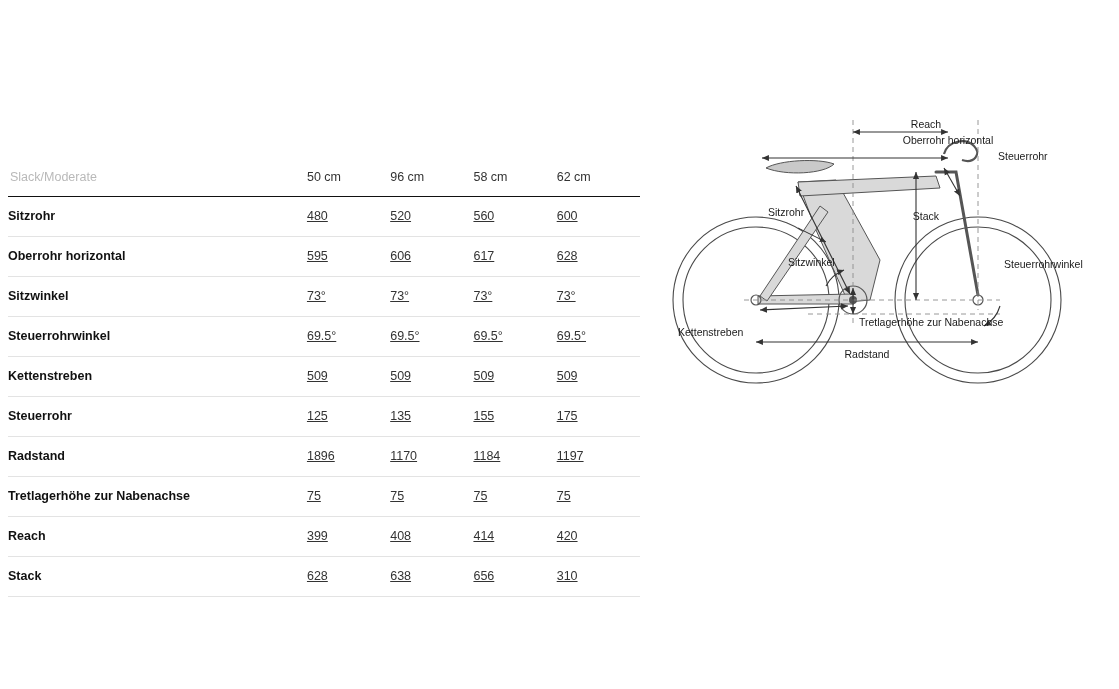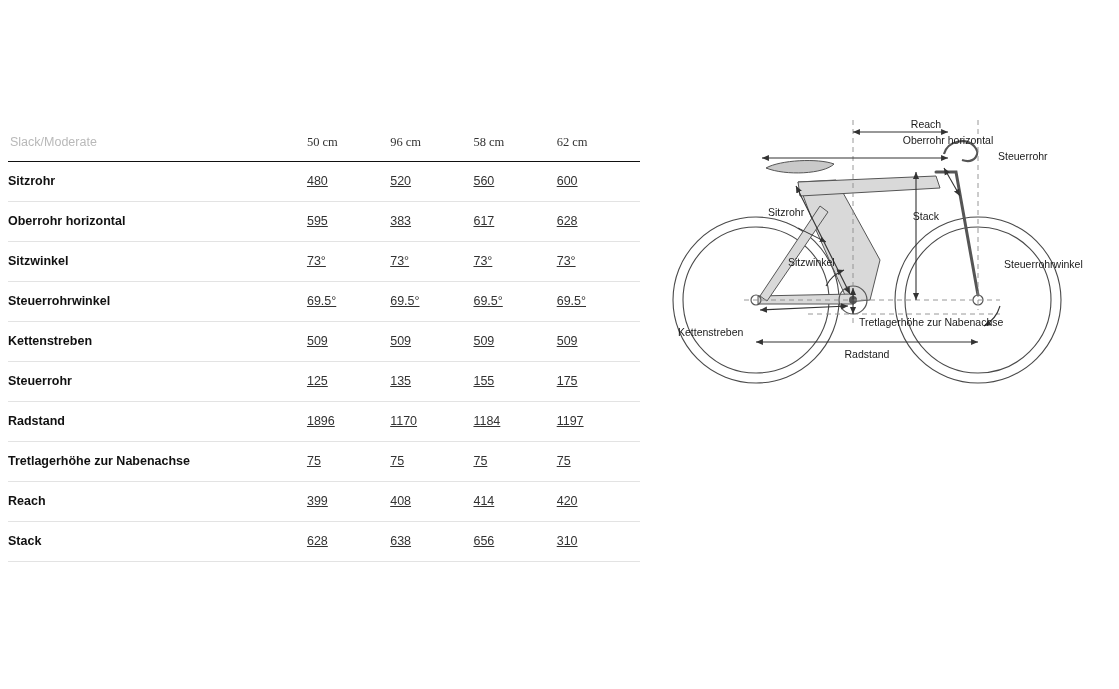--- a/index.html
+++ b/index.html
@@ -25,20 +25,21 @@
   .geo-table-wrap {
     position: absolute;
     left: 8px;
     top: 128px;
     width: 632px;
   }
   table.geo {
     width: 632px;
     border-collapse: collapse;
     table-layout: fixed;
+    margin-top: 35px;
   }
   table.geo col.c-label { width: 298px; }
   table.geo col.c-size  { width: 83px; }
   table.geo th, table.geo td {
     text-align: left;
     vertical-align: middle;
     font-size: 12.5px;
     padding: 0;
     height: 40px;
     box-sizing: border-box;
@@ -50,21 +51,20 @@
     padding-bottom: 4px;
   }
   table.geo thead th.hdr-label {
     color: #b9b9b9;
     font-weight: normal;
     padding-left: 2px;
   }
   table.geo thead th.hdr-size {
     color: #333;
     font-weight: normal;
-    font-family: Liberation Serif, serif;
   }
   table.geo tbody td {
     border-bottom: 1px solid #e3e3e3;
   }
   table.geo tbody tr:last-child td {
     border-bottom: 1px solid #e3e3e3;
   }
   td.row-label {
     font-weight: bold;
     color: #111;
@@ -112,21 +112,21 @@
         <tr>
           <td class="row-label">Sitzrohr</td>
           <td class="row-val">480</td>
           <td class="row-val">520</td>
           <td class="row-val">560</td>
           <td class="row-val">600</td>
         </tr>
         <tr>
           <td class="row-label">Oberrohr horizontal</td>
           <td class="row-val">595</td>
-          <td class="row-val">383</td>
+          <td class="row-val">606</td>
           <td class="row-val">617</td>
           <td class="row-val">628</td>
         </tr>
         <tr>
           <td class="row-label">Sitzwinkel</td>
           <td class="row-val">73°</td>
           <td class="row-val">73°</td>
           <td class="row-val">73°</td>
           <td class="row-val">73°</td>
         </tr>

